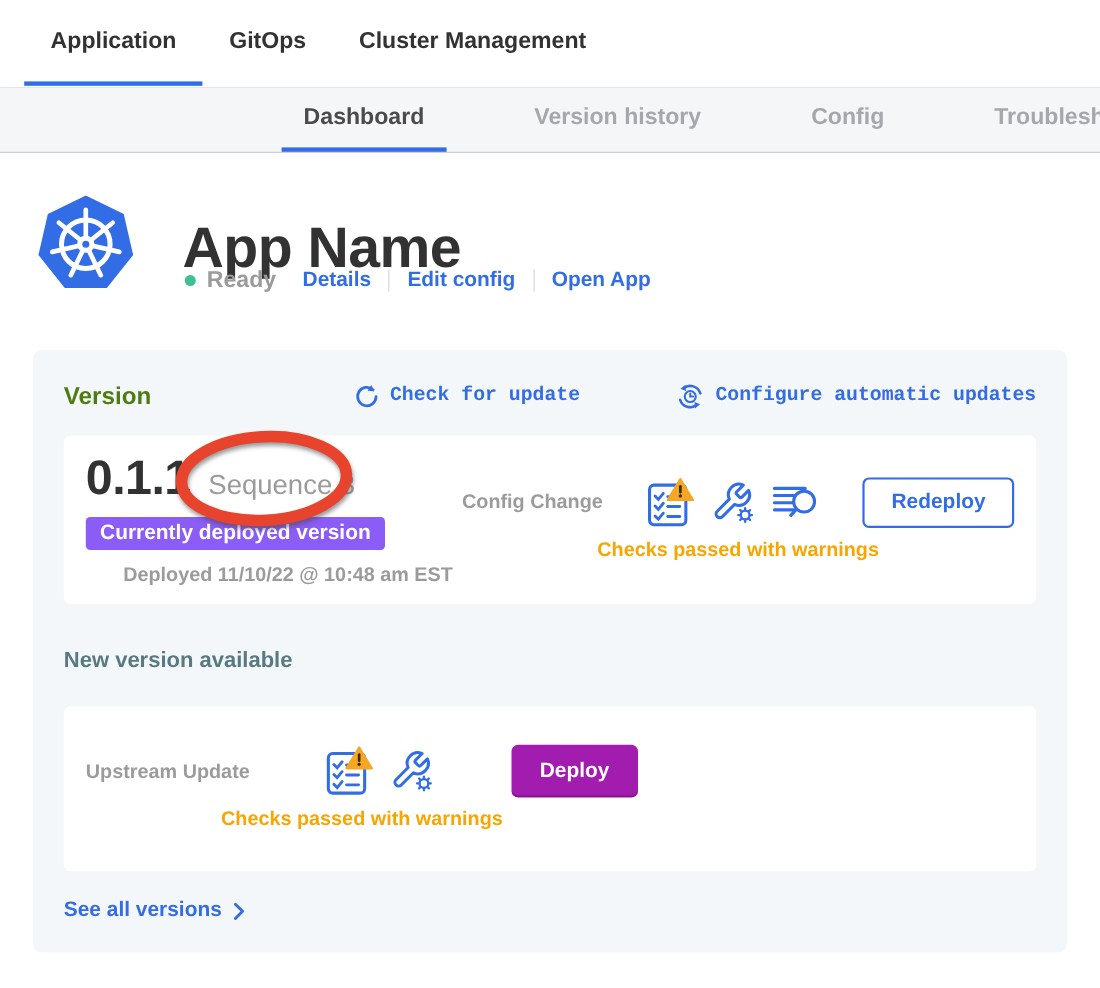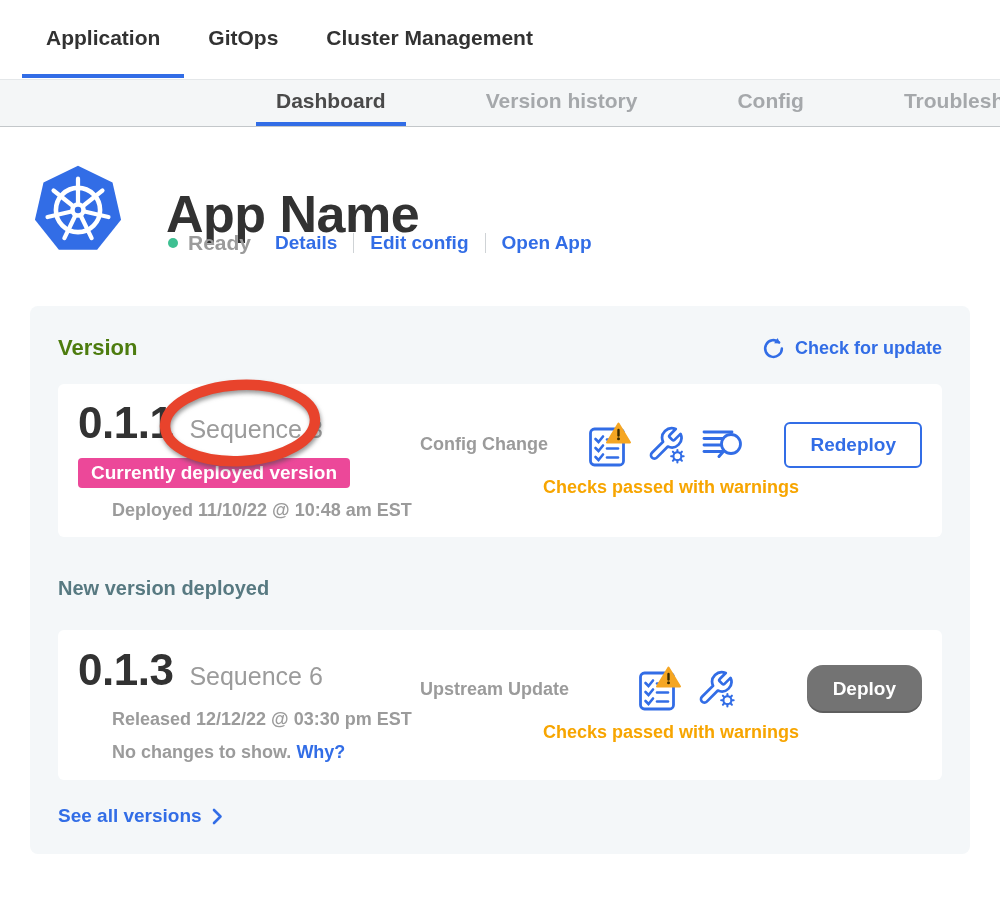--- a/index.html
+++ b/index.html
@@ -6,62 +6,62 @@
   .page{width:1000px;height:898px;overflow:hidden;position:relative;background:#fff;
         font-family:"Liberation Sans","DejaVu Sans",sans-serif;-webkit-font-smoothing:antialiased;}
 
   
   .topnav{height:79px;display:flex;align-items:center;padding-left:22px;background:#fff;box-sizing:border-box;}
   .topnav .tab{padding:0 24px;height:76px;display:flex;align-items:center;font-size:21px;font-weight:700;
                color:#323232;border-bottom:4px solid transparent;box-sizing:border-box;cursor:pointer;white-space:nowrap;}
   .topnav .tab.active{border-bottom-color:#326de6;}
 
   
-  .subnav{height:48px;background:#f4f6f7;border-top:1px solid #e4e7e9;border-bottom:1px solid #c3c7ca;
+  .subnav{height:60px;background:#f4f6f7;border-top:1px solid #e4e7e9;border-bottom:1px solid #c3c7ca;
           display:flex;padding-left:256px;gap:60px;box-sizing:border-box;}
   .subnav .tab{padding:0 20px;display:flex;align-items:center;font-size:21px;font-weight:600;color:#a5a8ab;
                border-bottom:4px solid transparent;box-sizing:border-box;cursor:pointer;white-space:nowrap;}
   .subnav .tab.active{color:#4a4a4a;border-bottom-color:#326de6;}
 
   
   .app-header{position:relative;height:179px;background:#fff;padding-left:44px;}
   .k8s-logo{position:absolute;left:32px;top:37px;width:92px;height:92px;}
   .app-title{position:absolute;left:166px;top:22px;font-size:52px;font-weight:700;color:#323232;letter-spacing:-0.5px;}
   .status-row{position:absolute;left:168px;top:104px;display:flex;align-items:center;}
   .status-dot{width:10px;height:10px;border-radius:50%;background:#3ec092;margin-right:10px;}
   .status-label{font-size:21px;font-weight:600;color:#9b9b9b;margin-right:24px;}
   .hlink{font-size:19px;font-weight:700;color:#326de6;text-decoration:none;cursor:pointer;white-space:nowrap;}
   .vdiv{width:1px;height:20px;background:#cfd3d6;margin:0 16px;}
 
   
   .main-card{margin:0 30px;background:#f4f7f9;border-radius:8px;padding:26px 28px;height:548px;box-sizing:border-box;}
   .vheader{display:flex;justify-content:space-between;align-items:center;height:32px;}
   .vtitle{font-size:22px;font-weight:700;color:#4d7c0f;}
-  .vlinks{display:flex;gap:88px;}
+  .vlinks{display:flex;gap:88px;font-family:Liberation Mono, monospace;}
   .vlink{display:flex;align-items:center;gap:10px;font-size:18px;font-weight:700;color:#326de6;cursor:pointer;white-space:nowrap;}
 
   .vcard{background:#fff;border-radius:6px;margin-top:20px;padding:14px 20px 16px;display:flex;
          justify-content:space-between;align-items:center;position:relative;height:153px;box-sizing:border-box;}
   .vcard.second{height:150px;margin-top:30px;}
   .vline{display:flex;align-items:baseline;gap:16px;}
   .vnum{font-size:44px;font-weight:700;color:#323232;letter-spacing:-0.5px;}
   .vseq{font-size:25px;color:#9b9b9b;}
-  .badge{display:inline-block;margin-top:10px;background:#ec4899;color:#fff;font-size:19px;font-weight:700;
+  .badge{display:inline-block;margin-top:10px;background:#8b5cf6;color:#fff;font-size:19px;font-weight:700;
          padding:4px 13px;border-radius:4px;}
   .graytext{font-size:18px;font-weight:600;color:#9b9b9b;margin-top:12px;margin-left:34px;}
   .whylink{color:#326de6;font-weight:700;cursor:pointer;}
   .vright{display:flex;flex-direction:column;align-items:center;gap:9px;width:502px;}
   .vright-row{display:flex;align-items:center;justify-content:space-between;width:100%;}
   .source{font-size:18px;font-weight:700;color:#9b9b9b;white-space:nowrap;}
   .icons{display:flex;align-items:center;gap:14px;}
   .icon-btn{background:none;border:none;padding:0;cursor:pointer;display:flex;}
   .checks{font-size:18px;font-weight:700;color:#f7a500;white-space:nowrap;}
   .btn-outline{background:#fff;border:2px solid #326de6;color:#326de6;font-size:19px;font-weight:700;
                border-radius:6px;padding:10px 24px;cursor:pointer;font-family:inherit;}
-  .btn-solid{background:#737373;border:none;color:#fff;font-size:19px;font-weight:700;border-radius:16px;
+  .btn-solid{background:#a21caf;border:none;color:#fff;font-size:19px;font-weight:700;border-radius:6px;
              padding:13px 26px;cursor:pointer;box-shadow:inset 0 -2px 0 rgba(0,0,0,0.18);font-family:inherit;}
   .new-heading{margin-top:40px;font-size:20px;font-weight:700;color:#577981;}
   .see-all{margin-top:25px;display:flex;align-items:center;gap:10px;font-size:19px;font-weight:700;color:#326de6;cursor:pointer;}
 
   .annotation{position:absolute;left:96px;top:-10px;pointer-events:none;
               filter:drop-shadow(1px 3px 2px rgba(70,70,70,0.55));}
 </style>
 </head>
 <body>
 
@@ -113,20 +113,31 @@
     <div class="vheader">
       <div class="vtitle">Version</div>
       <div class="vlinks">
         <div class="vlink">
           <svg width="23" height="23" viewBox="0 0 22 22">
             <path d="M19 11a8 8 0 1 1-2.6-5.9" fill="none" stroke="#326de6" stroke-width="2.4" stroke-linecap="round"></path>
             <polygon points="15.0,1.0 17.2,6.3 11.6,6.0" fill="#326de6"></polygon>
           </svg>
           <span>Check for update</span>
         </div>
+        <div class="vlink">
+          <svg width="25" height="25" viewBox="0 0 24 24">
+            <path d="M20.8 9.2 A9.2 9.2 0 0 0 6.2 4.8" fill="none" stroke="#326de6" stroke-width="2.2" stroke-linecap="round"></path>
+            <polygon points="7.8,1.6 8.3,7.2 3.4,5.2" fill="#326de6"></polygon>
+            <path d="M3.2 14.8 A9.2 9.2 0 0 0 17.8 19.2" fill="none" stroke="#326de6" stroke-width="2.2" stroke-linecap="round"></path>
+            <polygon points="16.2,22.4 15.7,16.8 20.6,18.8" fill="#326de6"></polygon>
+            <circle cx="12" cy="12" r="4.8" fill="none" stroke="#326de6" stroke-width="1.8"></circle>
+            <path d="M12 9.4 V12 H14.5" fill="none" stroke="#326de6" stroke-width="1.8" stroke-linecap="round"></path>
+          </svg>
+          <span>Configure automatic updates</span>
+        </div>
       </div>
     </div>
 
     <div class="vcard">
       <svg class="annotation" width="172" height="98" viewBox="0 0 172 98">
         <ellipse cx="86" cy="49" rx="75" ry="38" fill="none" stroke="#e8432c" stroke-width="10.5" transform="rotate(-3 86 49)"></ellipse>
       </svg>
       <div class="vleft">
         <div class="vline">
           <span class="vnum">0.1.1</span>
@@ -184,34 +195,23 @@
                 <line x1="21.8" y1="23" x2="17" y2="28.5" stroke="#326de6" stroke-width="3" stroke-linecap="round"></line>
               </svg>
             </button>
           </span>
           <button class="btn-outline">Redeploy</button>
         </div>
         <div class="checks">Checks passed with warnings</div>
       </div>
     </div>
 
-    <div class="new-heading">New version deployed</div>
+    <div class="new-heading">New version available</div>
 
     <div class="vcard second">
-      <div class="vleft">
-        <div class="vline">
-          <span class="vnum">0.1.3</span>
-          <span class="vseq">Sequence 6</span>
-        </div>
-        <div class="graytext" style="margin-top:14px;">Released 12/12/22 @ 03:30 pm EST</div>
-        <div class="graytext">
-          <span>No changes to show.</span>
-          <span class="whylink">Why?</span>
-        </div>
-      </div>
       <div class="vright">
         <div class="vright-row">
           <span class="source">Upstream Update</span>
           <span class="icons">
             <button class="icon-btn">
               <svg width="44" height="46" viewBox="0 0 44 46">
                 <rect x="2.5" y="7" width="33" height="36" rx="4" fill="#fff" stroke="#326de6" stroke-width="2.8"></rect>
                 <g stroke="#326de6" stroke-width="2.6" stroke-linecap="round" fill="none">
                   <polyline points="7.5,17 10.5,20 15,14.5"></polyline>
                     <line x1="19" y1="17.5" x2="30" y2="17.5"></line>

